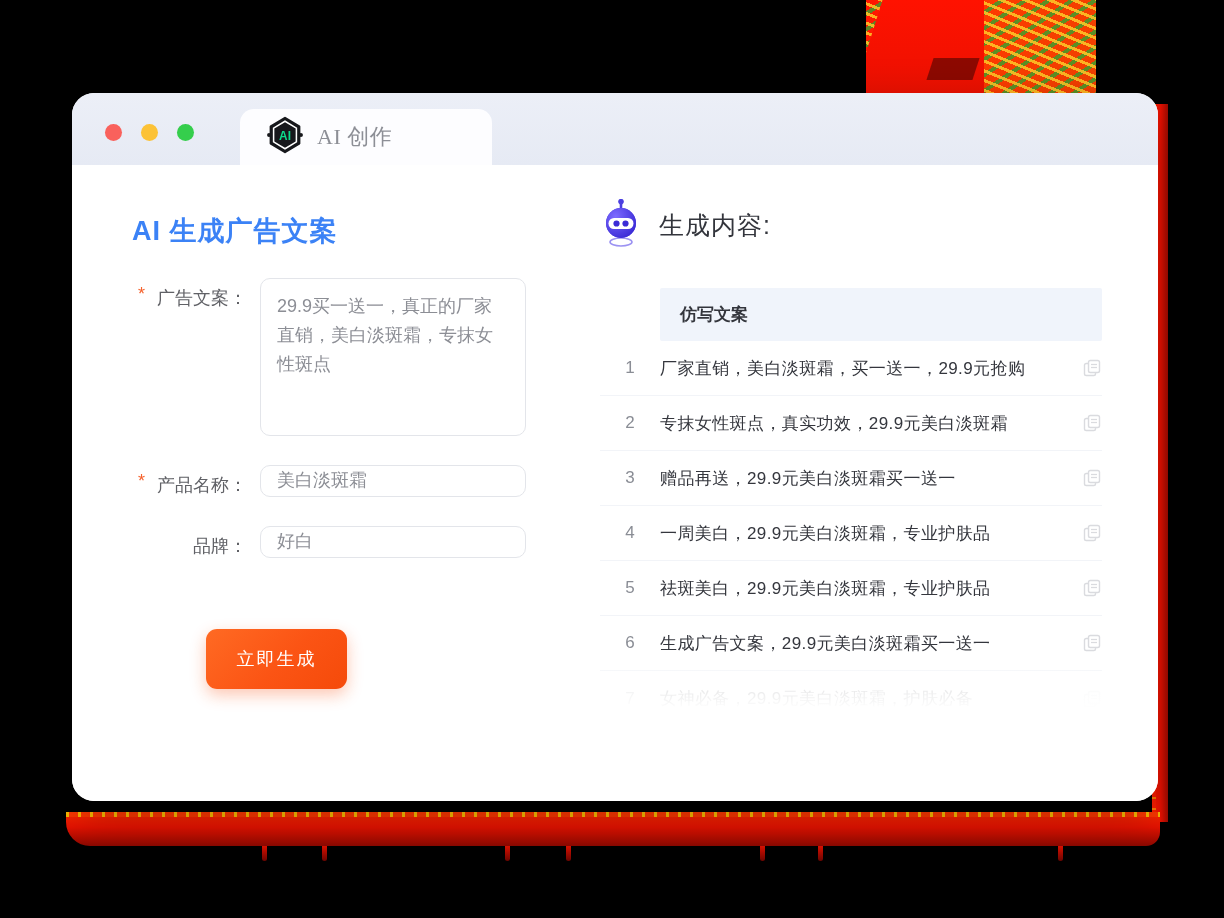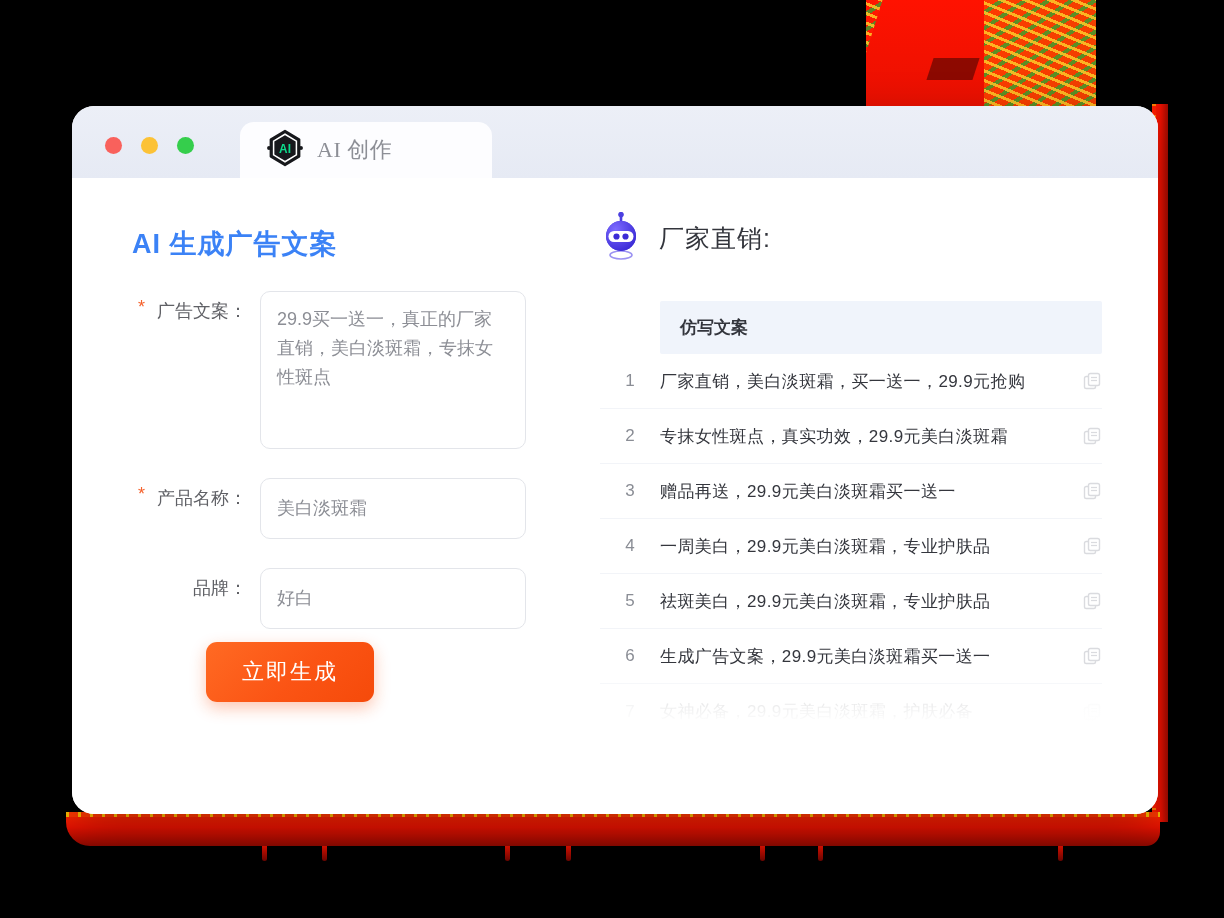--- a/index.html
+++ b/index.html
@@ -65,21 +65,21 @@
     background:repeating-linear-gradient(90deg,#ffe000 0 3px,#ff3c00 3px 12px);
     opacity:.8;
   }
   .drip { position:absolute; top:846px; width:5px; height:15px;
           background:linear-gradient(180deg,#e01000,#6d0600);
           border-radius:0 0 3px 3px; }
 
   
   #app-window {
     position:absolute;
-    left:72px; top:106px;
+    left:72px; top:93px;
     width:1086px; height:708px;
     background:#ffffff;
     border-radius:22px;
     overflow:hidden;
     box-shadow:0 18px 50px rgba(0,0,0,.28);
   }
 
   
   #title-bar {
     position:relative;
@@ -125,28 +125,28 @@
 
   .field-input {
     flex:1; max-width:266px;
     border:1px solid #e3e5ea; border-radius:10px;
     background:#fff;
     padding:13px 16px;
     font-size:18px; color:#8c8e95;
     line-height:1.62;
   }
   .field-input.textarea { height:158px; }
-  .field-input.single { padding:15px 16px; }
+  .field-input.single { padding:0 16px; }
 
   #generate-button {
     position:absolute; left:134px; bottom:112px;
-    width:168px; height:60px;
+    width:141px; height:60px;
     border:none; border-radius:11px;
     background:linear-gradient(135deg,#ff6a23 0%, #fb5414 55%, #f54a0a 100%);
-    color:#fff; font-size:22px; letter-spacing:2px;
+    color:#fff; font-size:18px; letter-spacing:2px;
     font-family:inherit; cursor:pointer;
     box-shadow:0 6px 16px rgba(250,80,18,.32);
   }
 
   
   #result-panel { flex:1; padding:34px 56px 0 8px; position:relative; }
   .result-head { display:flex; align-items:center; gap:17px; margin-bottom:36px; }
   .robot-icon { width:42px; height:48px; flex:0 0 42px; }
   .result-title { font-size:25px; color:#33353c; letter-spacing:1px; }
 
@@ -271,21 +271,21 @@
               <radialGradient id="rg" cx="32%" cy="28%" r="78%">
                 <stop offset="0%" stop-color="#7d6bff"></stop>
                 <stop offset="100%" stop-color="#3b2bd6"></stop>
               </radialGradient>
             </defs>
             <rect x="8.5" y="19" width="25" height="11" rx="5.5" fill="#ffffff"></rect>
             <circle cx="16.5" cy="24.5" r="3.1" fill="#3b2bd6"></circle>
             <circle cx="25.5" cy="24.5" r="3.1" fill="#3b2bd6"></circle>
           </svg>
         </span>
-        <span class="result-title">厂家直销:</span>
+        <span class="result-title">生成内容:</span>
       </div>
 
       <div class="result-table">
 
         <div class="tbl-header">仿写文案</div>
 
         <div class="tbl-row">
           <span class="row-num">1</span>
           <span class="row-text">厂家直销，美白淡斑霜，买一送一，29.9元抢购</span>
           <span class="copy-icon">

